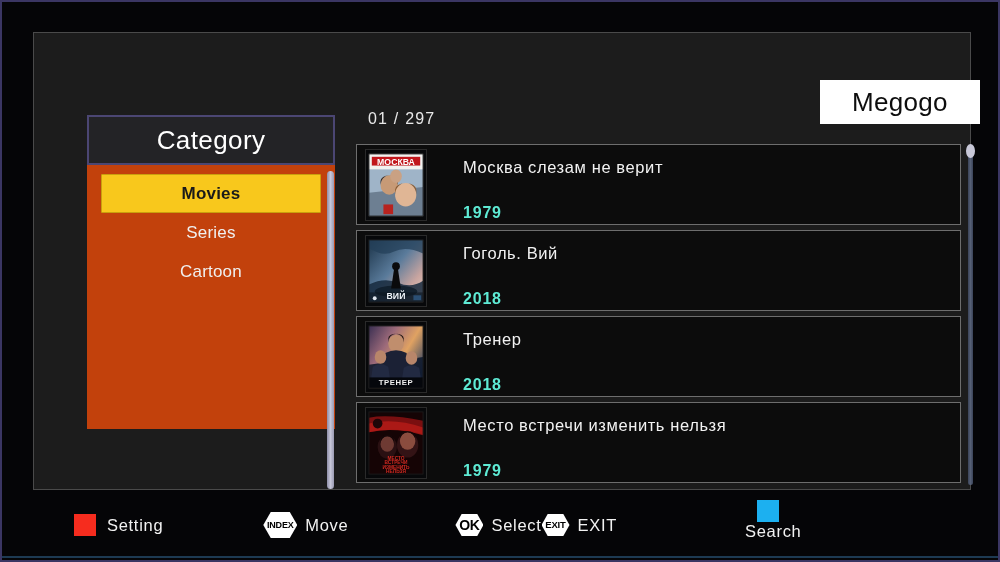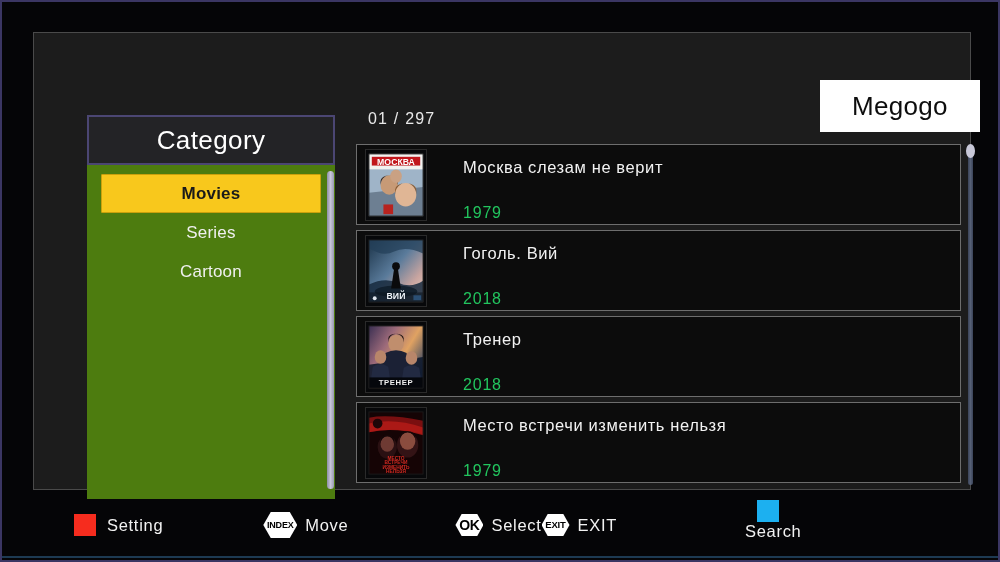--- a/index.html
+++ b/index.html
@@ -41,21 +41,21 @@
     background: #1c1c1c;
     border: 1px solid #4a4a4a;
   }
 
   
   #brand-logo {
     position: absolute;
     left: 786px;
     top: 47px;
     width: 160px;
-    height: 52px;
+    height: 44px;
     background: #ffffff;
     display: flex;
     align-items: center;
     justify-content: center;
     z-index: 6;
   }
   #brand-logo .brand-text {
     color: #0d0d0d;
     font-size: 26px;
     letter-spacing: 0.3px;
@@ -85,22 +85,22 @@
     color: #ffffff;
     font-size: 26px;
     letter-spacing: 0.4px;
   }
 
   #category-body {
     position: absolute;
     left: 0;
     top: 50px;
     width: 248px;
-    height: 334px;
-    background: #4d7c0f;
+    height: 264px;
+    background: #c2410c;
     border-right: none;
   }
   .cat-item {
     position: relative;
     height: 39px;
     margin: 0 14px;
     display: flex;
     align-items: center;
     justify-content: center;
     color: #f0f0f0;
@@ -185,24 +185,25 @@
     flex-direction: column;
     justify-content: flex-start;
   }
   .row-title {
     color: #f2f2f2;
     font-size: 16.5px;
     letter-spacing: 0.6px;
     line-height: 20px;
   }
   .row-year {
-    color: #22c55e;
+    color: #5eead4;
     font-size: 16px;
     letter-spacing: 0.8px;
     margin-top: 27px;
+    font-weight: bold;
   }
 
   
   #list-scrollbar {
     position: absolute;
     left: 610px;
     top: 41px;
     width: 9px;
     height: 345px;
   }

